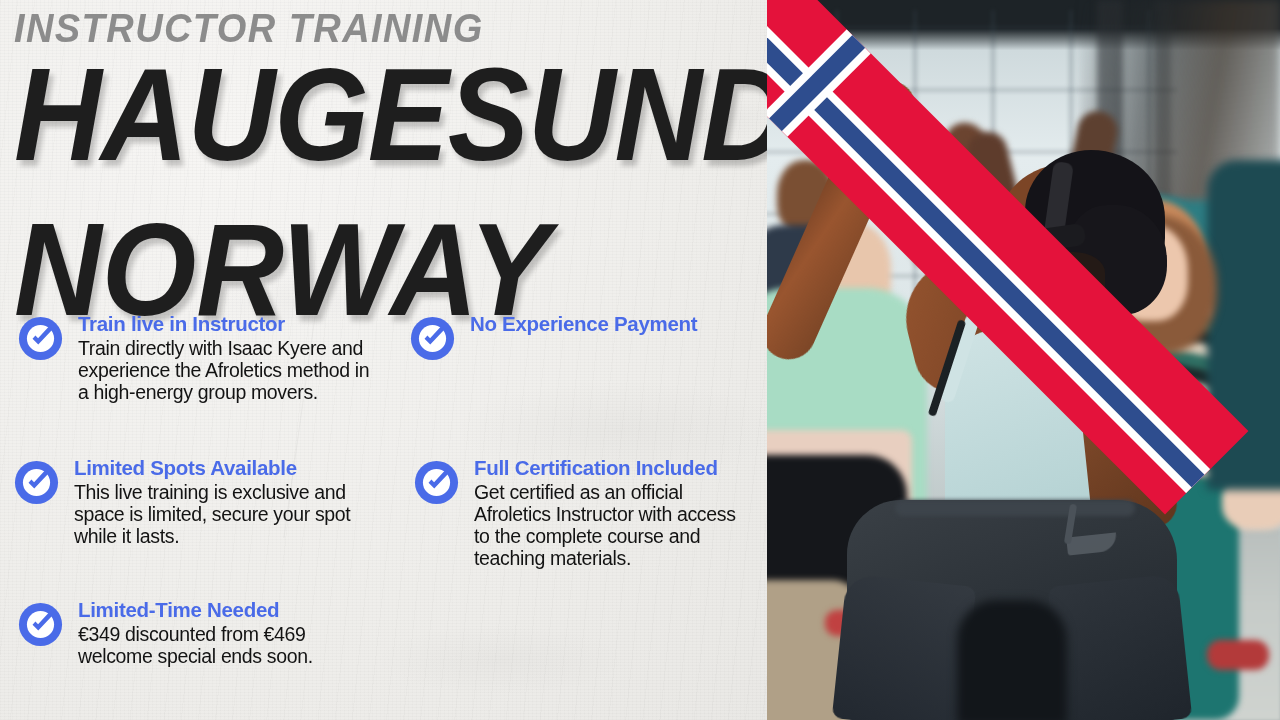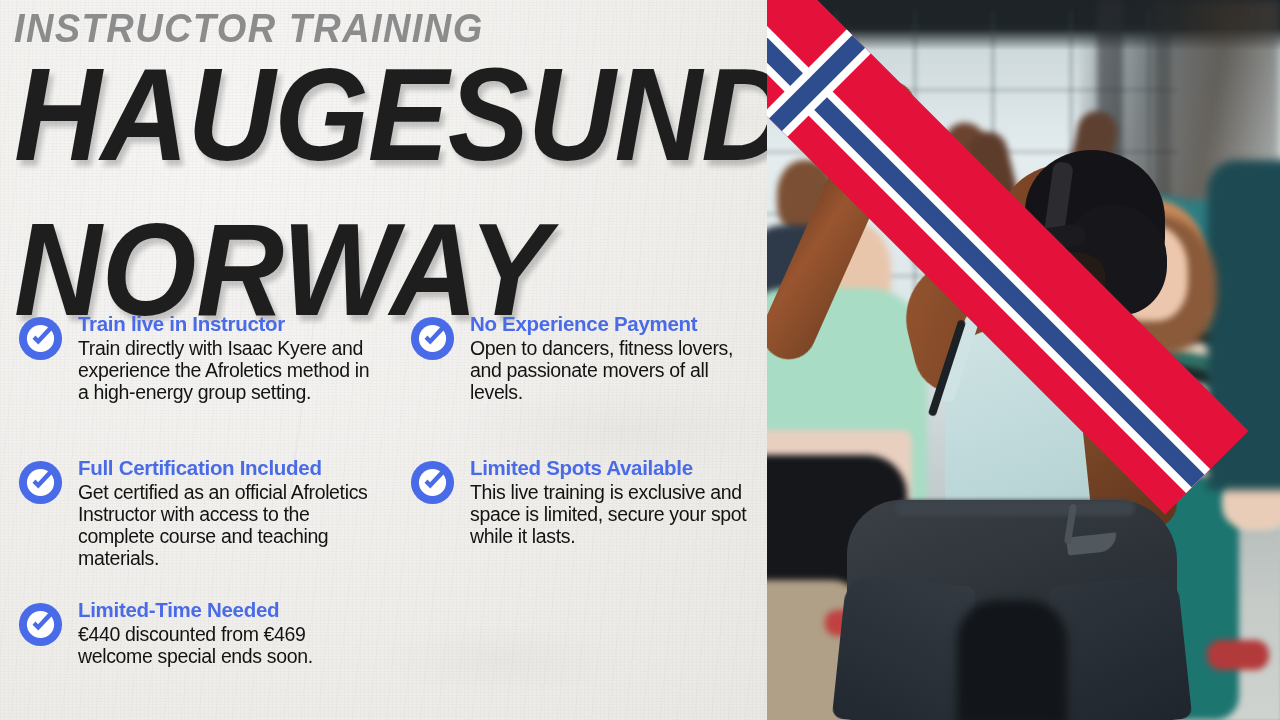--- a/index.html
+++ b/index.html
@@ -195,69 +195,68 @@
 
     <div class="feature">
       <span class="check-icon">
         <svg viewBox="0 0 48 48" width="45" height="45">
           <circle cx="24" cy="24" r="23" fill="#4A6BE8"></circle>
           <circle cx="24" cy="24" r="14.5" fill="#ffffff"></circle>
           <path d="M15.5 24.2 L21.6 30.4 L37 14.2 L33.2 11 L21.4 23.6 L18.6 20.9 Z" fill="#4A6BE8"></path>
         </svg>
       </span>
       <div class="feat-title">Train live in Instructor</div>
-      <div class="feat-desc">Train directly with Isaac Kyere and experience the Afroletics method in a high-energy group setting.</div>
+      <div class="feat-desc">Train directly with Isaac Kyere and experience the Afroletics method in a high-energy group movers.</div>
     </div>
 
     <div class="feature col2">
       <span class="check-icon">
         <svg viewBox="0 0 48 48" width="45" height="45">
           <circle cx="24" cy="24" r="23" fill="#4A6BE8"></circle>
           <circle cx="24" cy="24" r="14.5" fill="#ffffff"></circle>
           <path d="M15.5 24.2 L21.6 30.4 L37 14.2 L33.2 11 L21.4 23.6 L18.6 20.9 Z" fill="#4A6BE8"></path>
         </svg>
       </span>
       <div class="feat-title">No Experience Payment</div>
-      <div class="feat-desc">Open to dancers, fitness lovers, and passionate movers of all levels.</div>
+    </div>
+
+    <div class="feature col2">
+      <span class="check-icon">
+        <svg viewBox="0 0 48 48" width="45" height="45">
+          <circle cx="24" cy="24" r="23" fill="#4A6BE8"></circle>
+          <circle cx="24" cy="24" r="14.5" fill="#ffffff"></circle>
+          <path d="M15.5 24.2 L21.6 30.4 L37 14.2 L33.2 11 L21.4 23.6 L18.6 20.9 Z" fill="#4A6BE8"></path>
+        </svg>
+      </span>
+      <div class="feat-title">Limited Spots Available</div>
+      <div class="feat-desc">This live training is exclusive and space is limited, secure your spot while it lasts.</div>
     </div>
 
     <div class="feature">
       <span class="check-icon">
         <svg viewBox="0 0 48 48" width="45" height="45">
           <circle cx="24" cy="24" r="23" fill="#4A6BE8"></circle>
           <circle cx="24" cy="24" r="14.5" fill="#ffffff"></circle>
           <path d="M15.5 24.2 L21.6 30.4 L37 14.2 L33.2 11 L21.4 23.6 L18.6 20.9 Z" fill="#4A6BE8"></path>
         </svg>
       </span>
       <div class="feat-title">Full Certification Included</div>
       <div class="feat-desc">Get certified as an official Afroletics Instructor with access to the complete course and teaching materials.</div>
     </div>
 
-    <div class="feature col2">
-      <span class="check-icon">
-        <svg viewBox="0 0 48 48" width="45" height="45">
-          <circle cx="24" cy="24" r="23" fill="#4A6BE8"></circle>
-          <circle cx="24" cy="24" r="14.5" fill="#ffffff"></circle>
-          <path d="M15.5 24.2 L21.6 30.4 L37 14.2 L33.2 11 L21.4 23.6 L18.6 20.9 Z" fill="#4A6BE8"></path>
-        </svg>
-      </span>
-      <div class="feat-title">Limited Spots Available</div>
-      <div class="feat-desc">This live training is exclusive and space is limited, secure your spot while it lasts.</div>
-    </div>
-
     <div class="feature">
       <span class="check-icon">
         <svg viewBox="0 0 48 48" width="45" height="45">
           <circle cx="24" cy="24" r="23" fill="#4A6BE8"></circle>
           <circle cx="24" cy="24" r="14.5" fill="#ffffff"></circle>
           <path d="M15.5 24.2 L21.6 30.4 L37 14.2 L33.2 11 L21.4 23.6 L18.6 20.9 Z" fill="#4A6BE8"></path>
         </svg>
       </span>
       <div class="feat-title">Limited-Time Needed</div>
-      <div class="feat-desc">€440 discounted from €469 welcome special ends soon.</div>
+      <div class="feat-desc">€349 discounted from €469 welcome special ends soon.</div>
     </div>
 
 
   </div>
 
   <div class="photo">
     <div class="bg-wall"></div>
     <div class="window-grid"></div>
     <div class="ph beam-a"></div>
     <div class="ph beam-b"></div>

